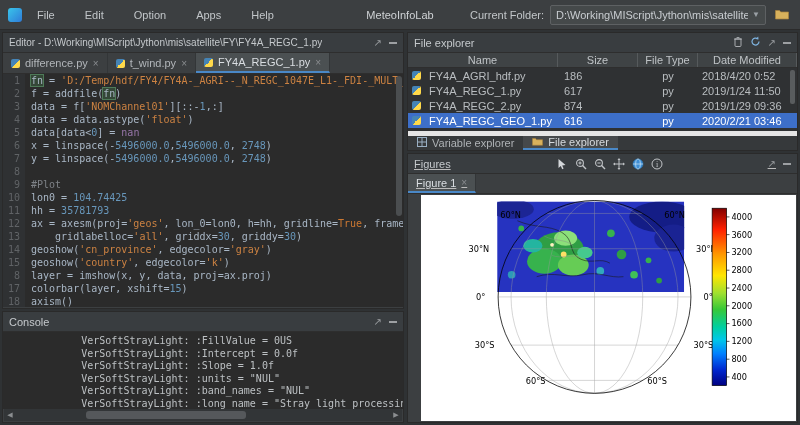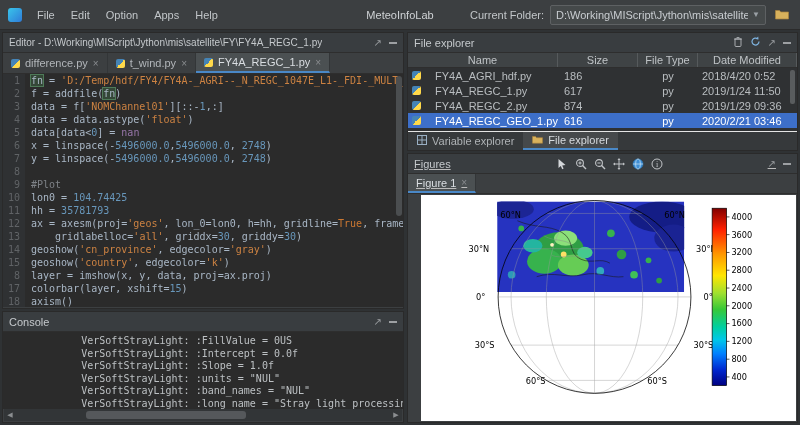--- a/index.html
+++ b/index.html
@@ -3,21 +3,21 @@
 <meta charset="utf-8">
 <style>
   *{margin:0;padding:0;box-sizing:border-box;}
   html,body{width:800px;height:425px;overflow:hidden;}
   body{background:#2f3234;font-family:"Liberation Sans",sans-serif;font-size:11px;color:#bbb;position:relative;}
 
   
   .topbar{position:absolute;left:0;top:0;width:800px;height:30px;background:#3c3f41;
     border-bottom:1px solid #2b2b2b;display:flex;align-items:center;padding:0 8px;gap:4px;}
   .app-logo{width:14px;height:14px;border-radius:3px;background:linear-gradient(135deg,#39c5ea,#2f7bd8);flex:none;margin-right:4px;}
-  .menus{display:flex;gap:2px;}
+  .menus{display:flex;gap:16px;}
   .menu-item{padding:3px 7px;border-radius:3px;color:#c2c6c9;}
   .app-title{position:absolute;left:310px;width:180px;text-align:center;color:#cfd2d5;pointer-events:none;}
   .folder-group{margin-left:auto;display:flex;align-items:center;gap:6px;}
   .folder-label{color:#c2c6c9;}
   .combo{width:216px;height:20px;background:#45494a;border:1px solid #5e6163;border-radius:2px;
     display:flex;align-items:center;padding:0 5px;color:#c9cdd1;}
   .combo .val{flex:1;white-space:nowrap;overflow:hidden;}
   .combo-arrow{color:#9aa0a5;font-size:8px;margin-left:4px;}
   .icon-btn{width:20px;height:20px;display:flex;align-items:center;justify-content:center;border-radius:2px;}
 
@@ -66,28 +66,28 @@
   .hscroll .track{flex:1;position:relative;height:100%;}
   .hscroll .thumb{position:absolute;left:70px;top:2px;width:160px;height:8px;background:#55585b;border-radius:3px;}
 
   
   .file-header{display:flex;height:15px;background:#3f4345;border-bottom:1px solid #2e2e2e;align-items:center;color:#bfc3c6;}
   .hcol{border-right:1px solid #565a5c;text-align:center;height:100%;line-height:14px;overflow:hidden;}
   .fc-name{width:150px;}.fc-size{width:80px;}.fc-type{width:60px;}.fc-date{flex:1;}
   .file-rows{height:63px;overflow:hidden;background:#2f3133;}
   .frow{display:flex;height:15px;align-items:center;color:#b9bdc0;}
   .frow.selected{background:#3d6fc9;color:#fff;}
-  .frow .fc-name{display:flex;align-items:center;gap:14px;padding-left:4px;white-space:nowrap;overflow:hidden;}
+  .frow .fc-name{display:flex;align-items:center;gap:8px;padding-left:4px;white-space:nowrap;overflow:hidden;}
   .frow .fc-size{padding-left:6px;}
   .frow .fc-type{text-align:center;}
   .frow .fc-date{padding-left:4px;white-space:nowrap;overflow:hidden;}
   .py-icon{width:9px;height:9px;border-radius:2px;background:linear-gradient(135deg,#4584b6 50%,#ffd94a 50%);flex:none;}
   .table-vscroll{position:absolute;right:1px;top:36px;width:7px;height:62px;}
   .table-vscroll .thumb{position:absolute;top:1px;left:1px;width:5px;height:34px;background:#595c5e;border-radius:2px;}
-  .exp-tabs{position:absolute;left:0;bottom:0;width:100%;height:19px;display:flex;background:#36393b;border-top:1px solid #e5e5e5;}
+  .exp-tabs{position:absolute;left:0;bottom:0;width:100%;height:19px;display:flex;background:#36393b;border-top:5px solid #e5e5e5;}
   .exp-tab{display:flex;align-items:center;gap:5px;padding:0 9px;color:#aeb2b5;}
   .exp-tab.active{background:#46494b;border-bottom:2px solid #4a88c7;color:#d6dade;}
 
   
   .fig-toolbar{margin-left:auto;display:flex;gap:6px;align-items:center;}
   .tool-icon{width:13px;height:13px;display:flex;align-items:center;justify-content:center;}
   .fig-tabbar{height:20px;display:flex;background:#3c3f41;border-bottom:1px solid #2e2e2e;}
   .fig-canvas{position:absolute;left:1px;right:1px;top:41px;bottom:1px;background:#ffffff;margin-left:12px;}
   svg.map{display:block;width:100%;height:100%;}
 </style>

